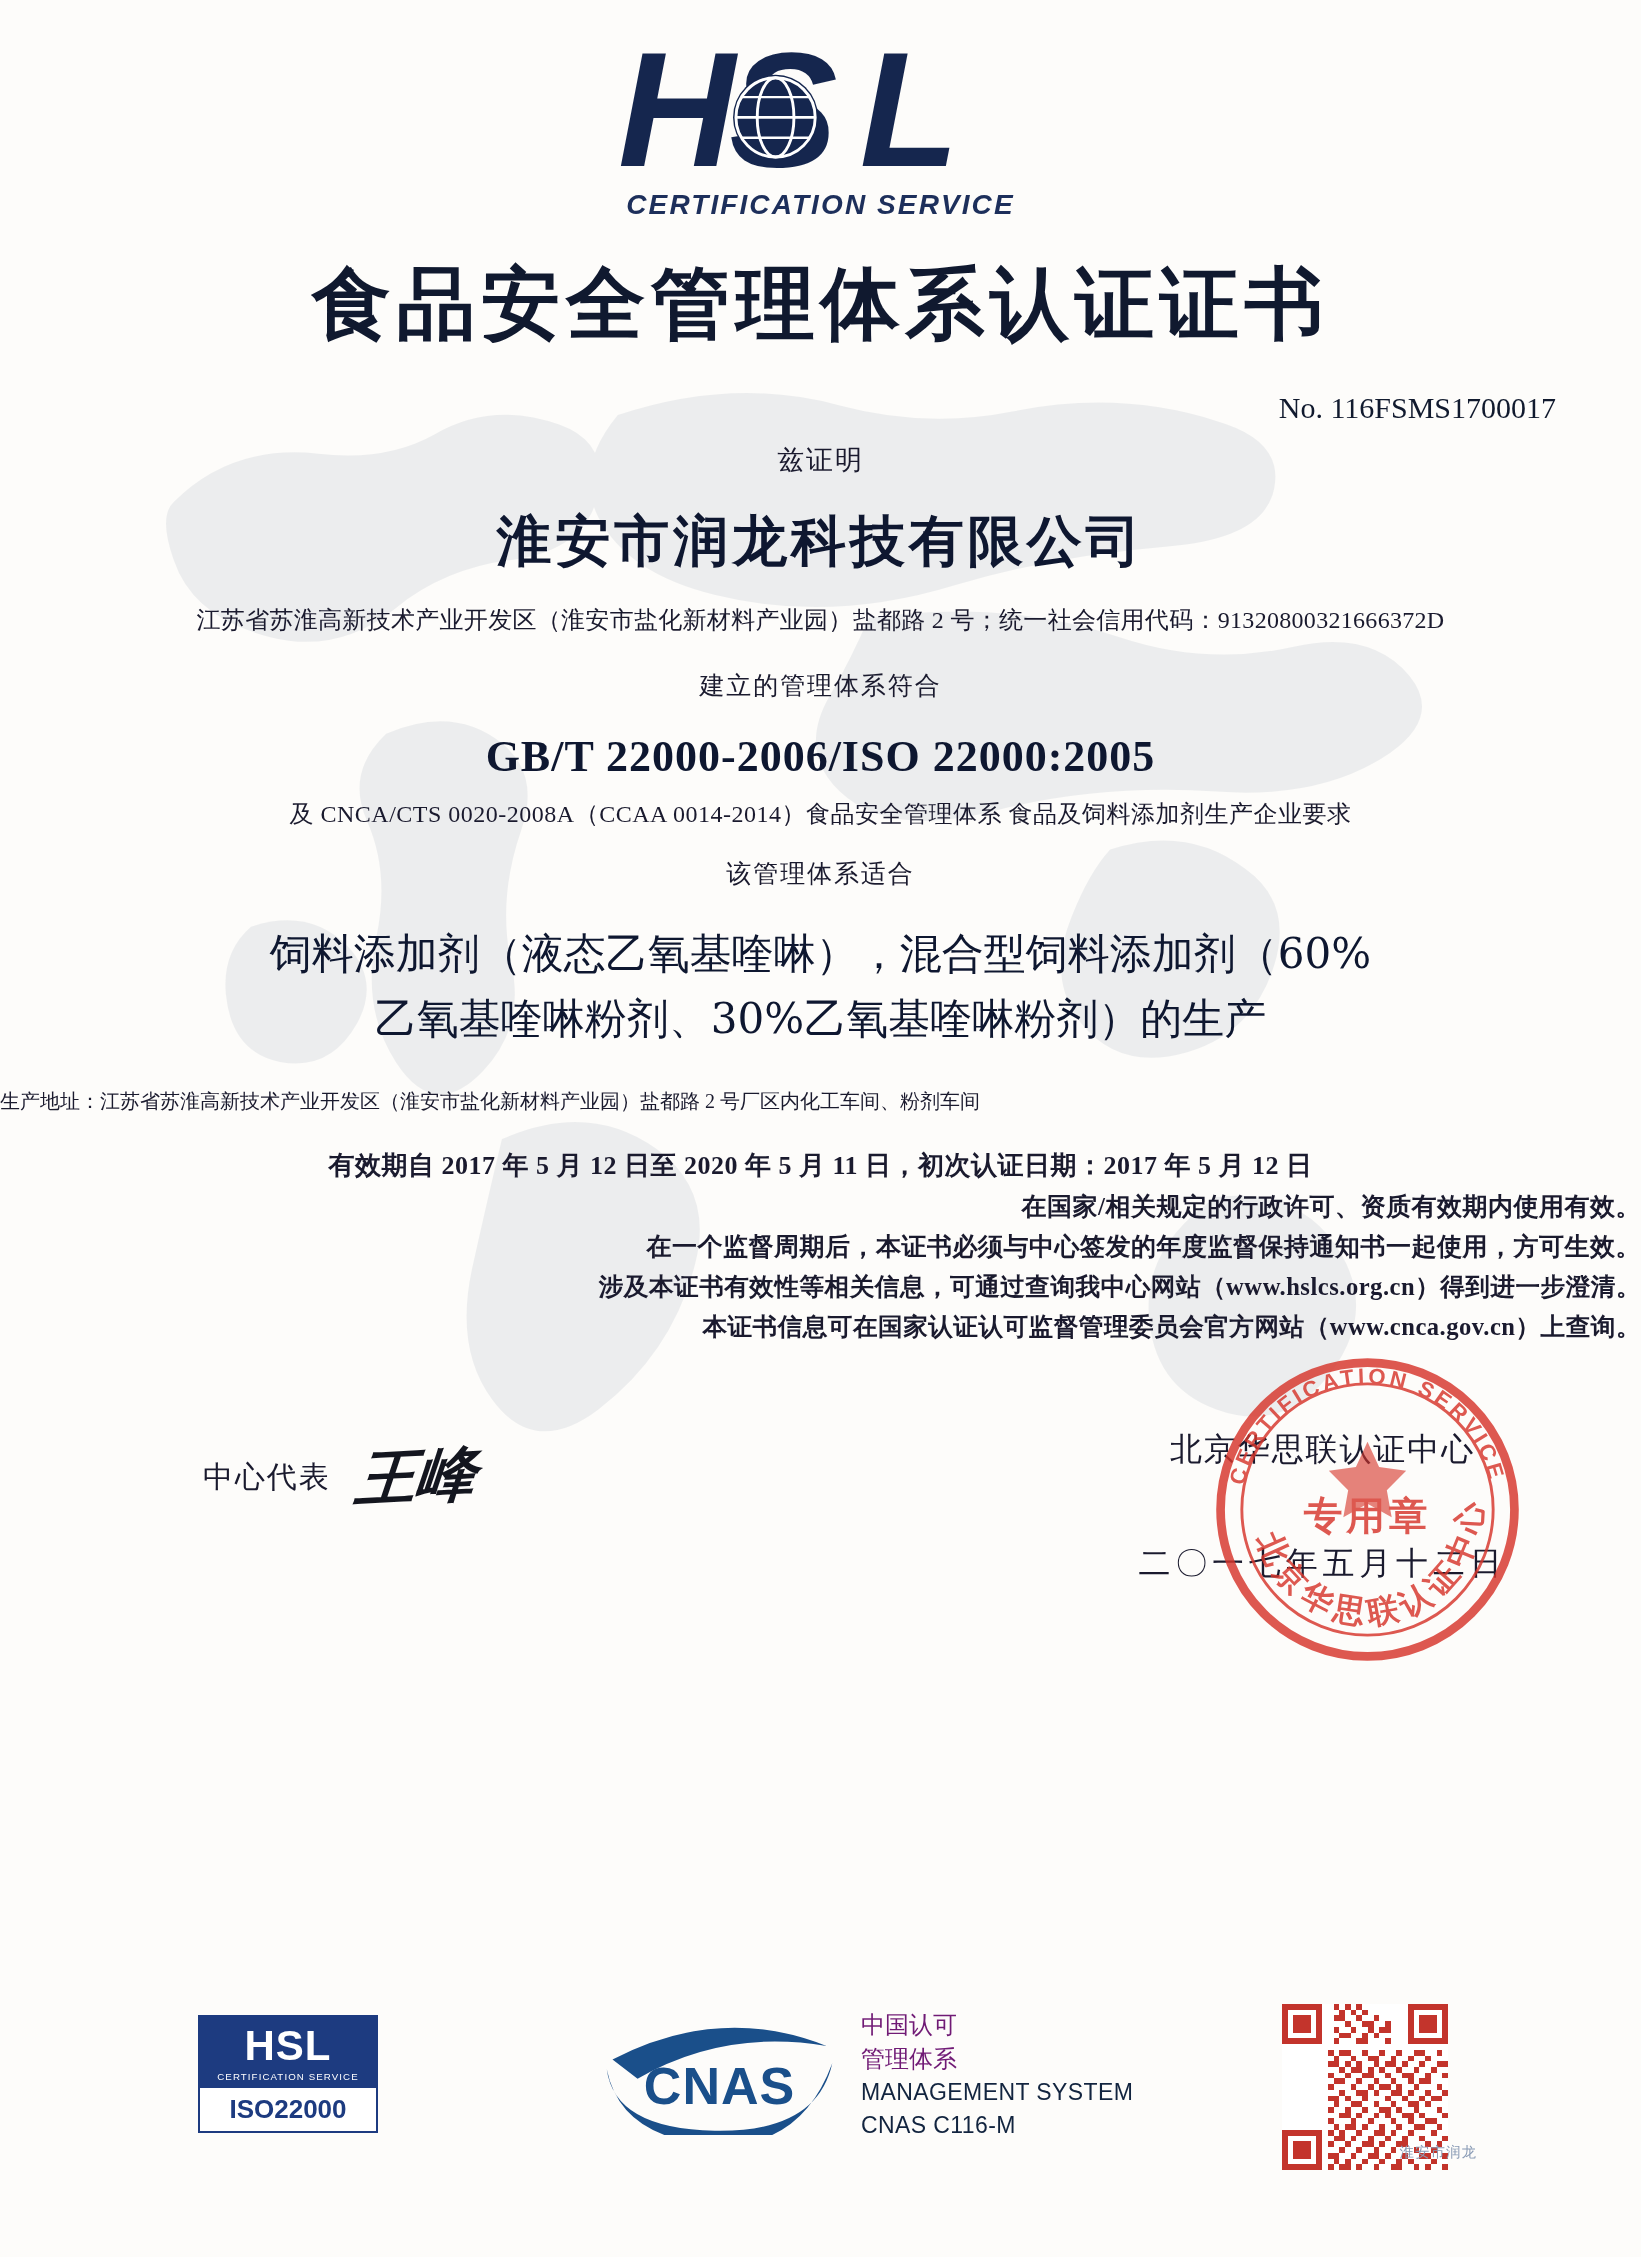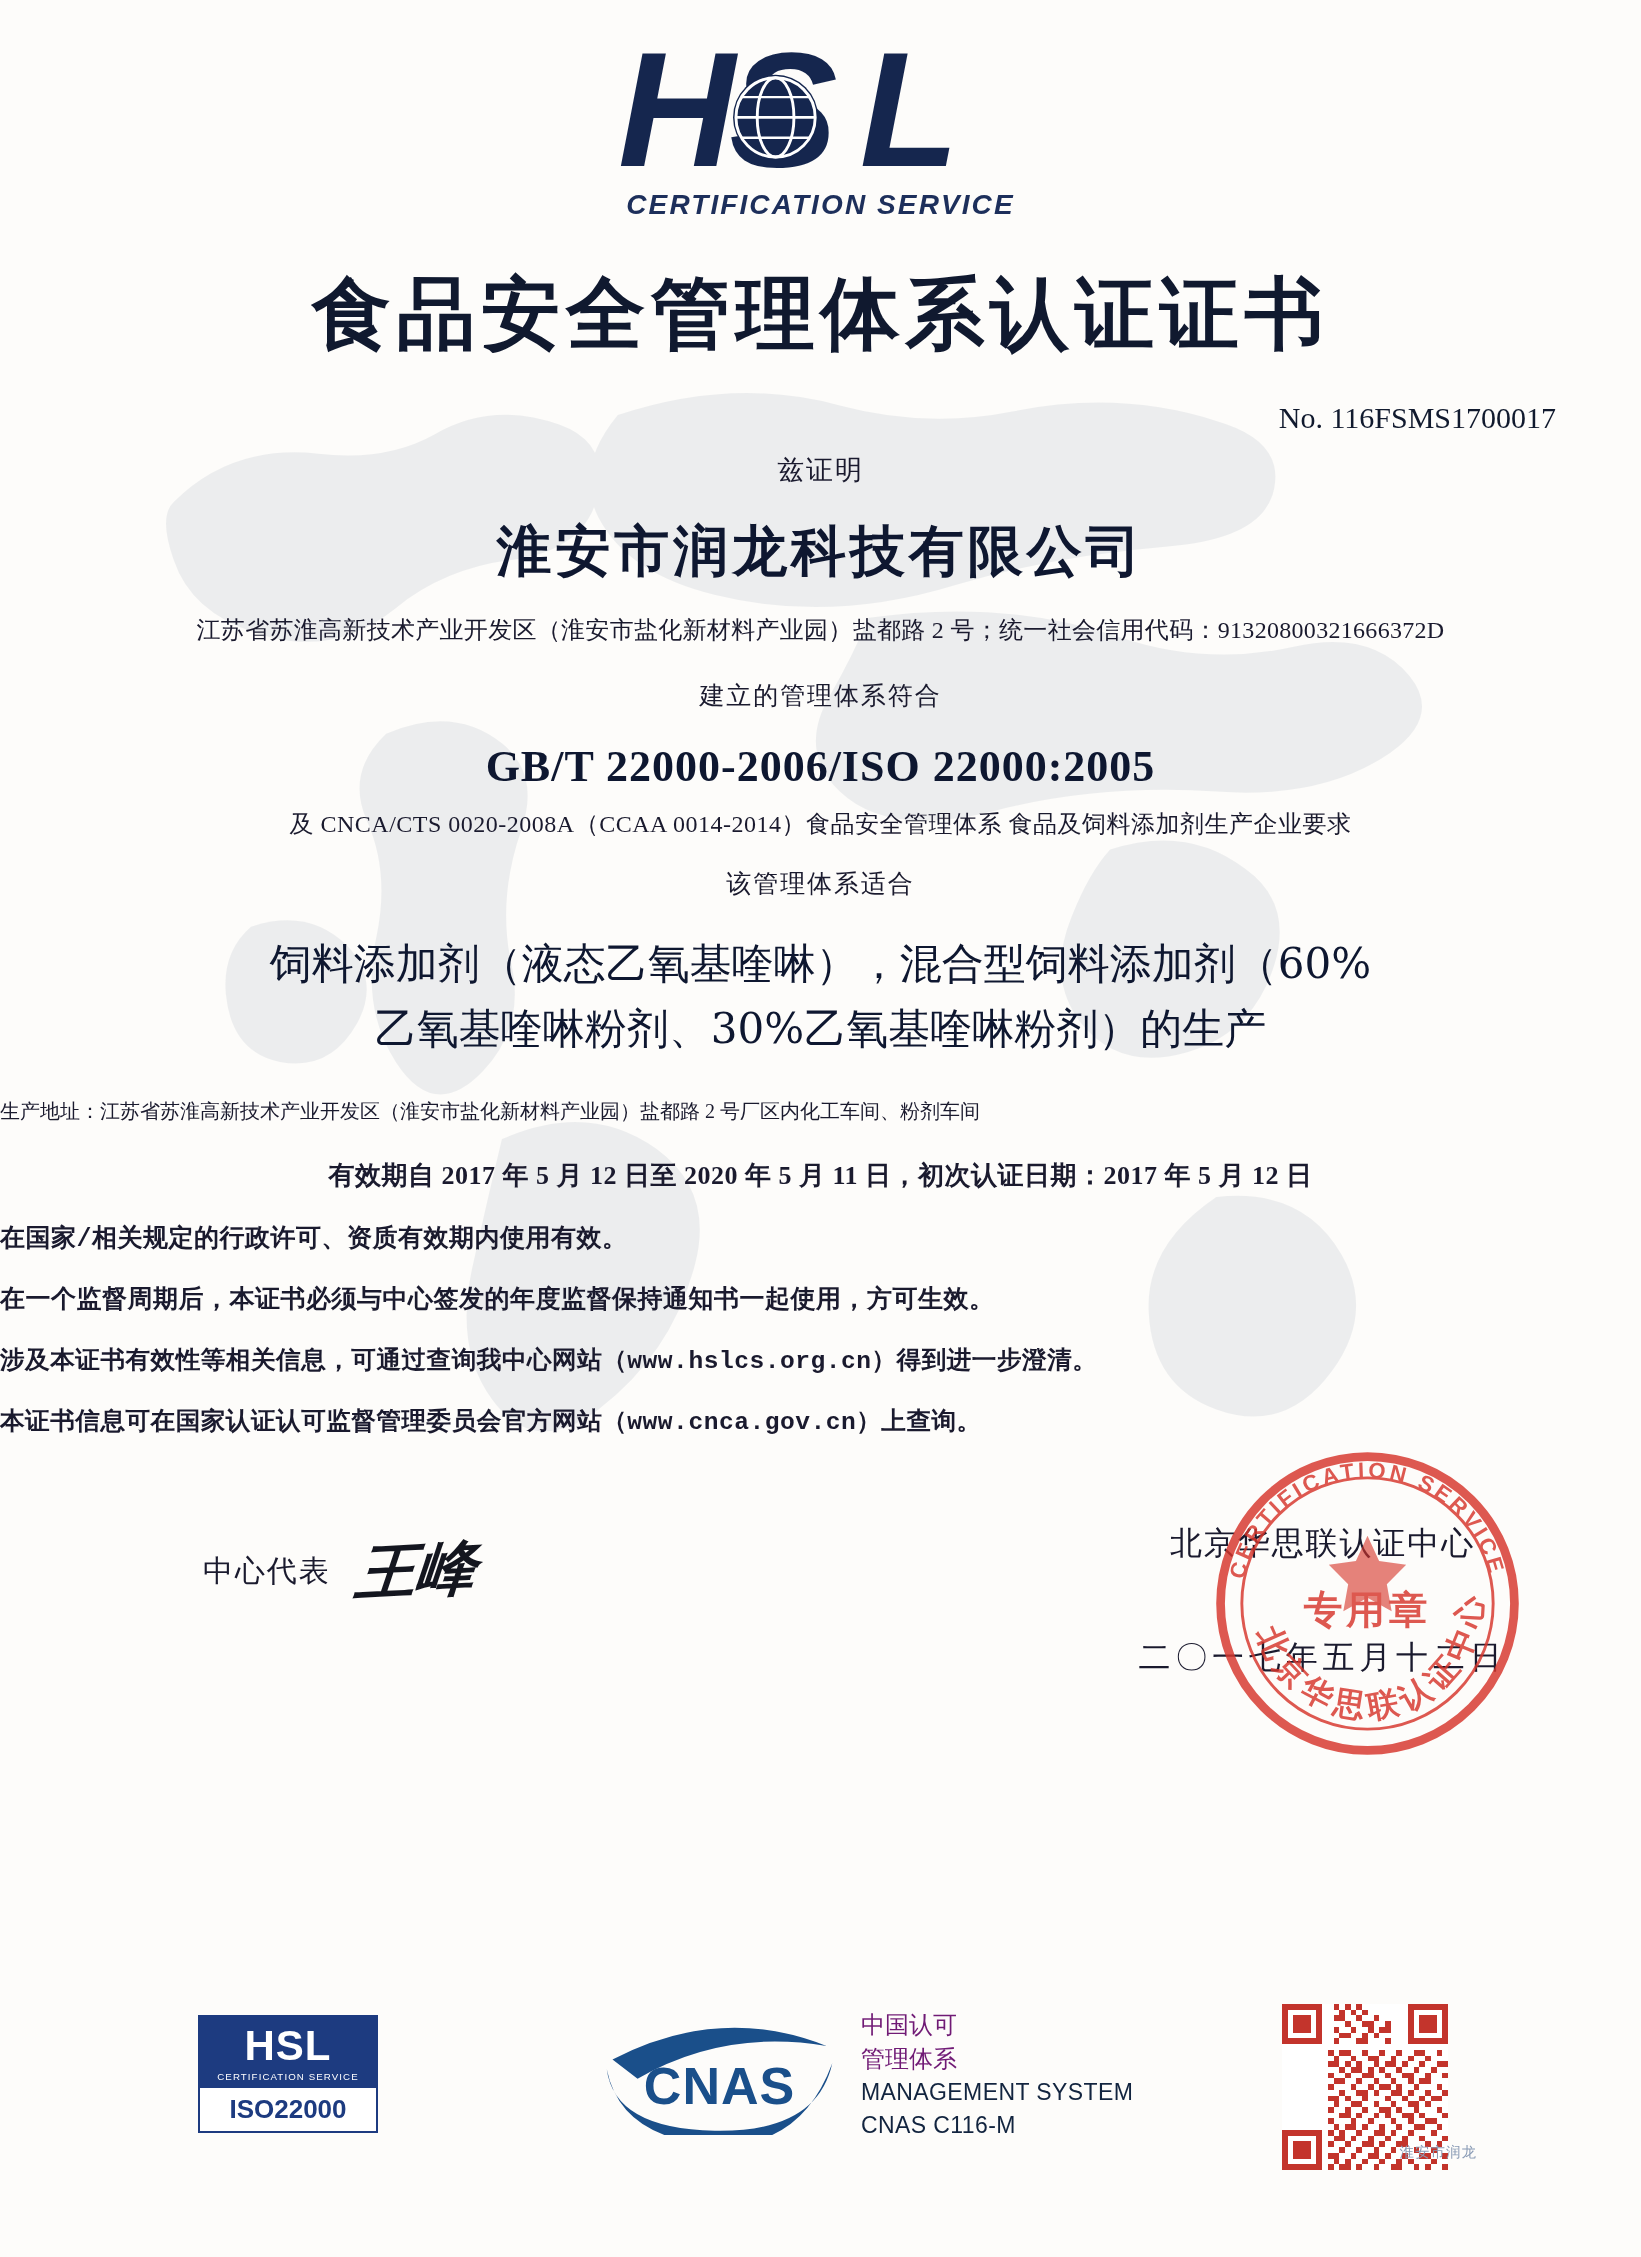--- a/index.html
+++ b/index.html
@@ -59,21 +59,21 @@
   }
 
   
   .cert-title {
     text-align: center;
     font-family: "DejaVu Serif", "Liberation Serif", serif;
     font-weight: bold;
     font-size: 79px;
     letter-spacing: 5.8px;
     color: #10192f;
-    margin-top: 41px;
+    margin-top: 31px;
     white-space: nowrap;
   }
 
   .cert-no {
     text-align: right;
     padding-right: 85px;
     font-size: 30px;
     margin-top: 33px;
     color: #111a2e;
     font-family: "Liberation Serif", serif;
@@ -162,26 +162,25 @@
   }
 
   .validity {
     text-align: center;
     font-size: 26px;
     font-weight: bold;
     margin-top: 33px;
     letter-spacing: 0.5px;
   }
   .note {
-    text-align: left;
+    text-align: right;
     font-size: 25px;
     font-weight: bold;
-    margin-top: 28px;
+    margin-top: 7px;
     letter-spacing: 0.5px;
-    font-family: Liberation Mono, monospace;
   }
   .note.small {
     font-weight: bold;
     font-size: 24.6px;
   }
 
   
   .sig-row {
     position: relative;
     margin-top: 75px;

